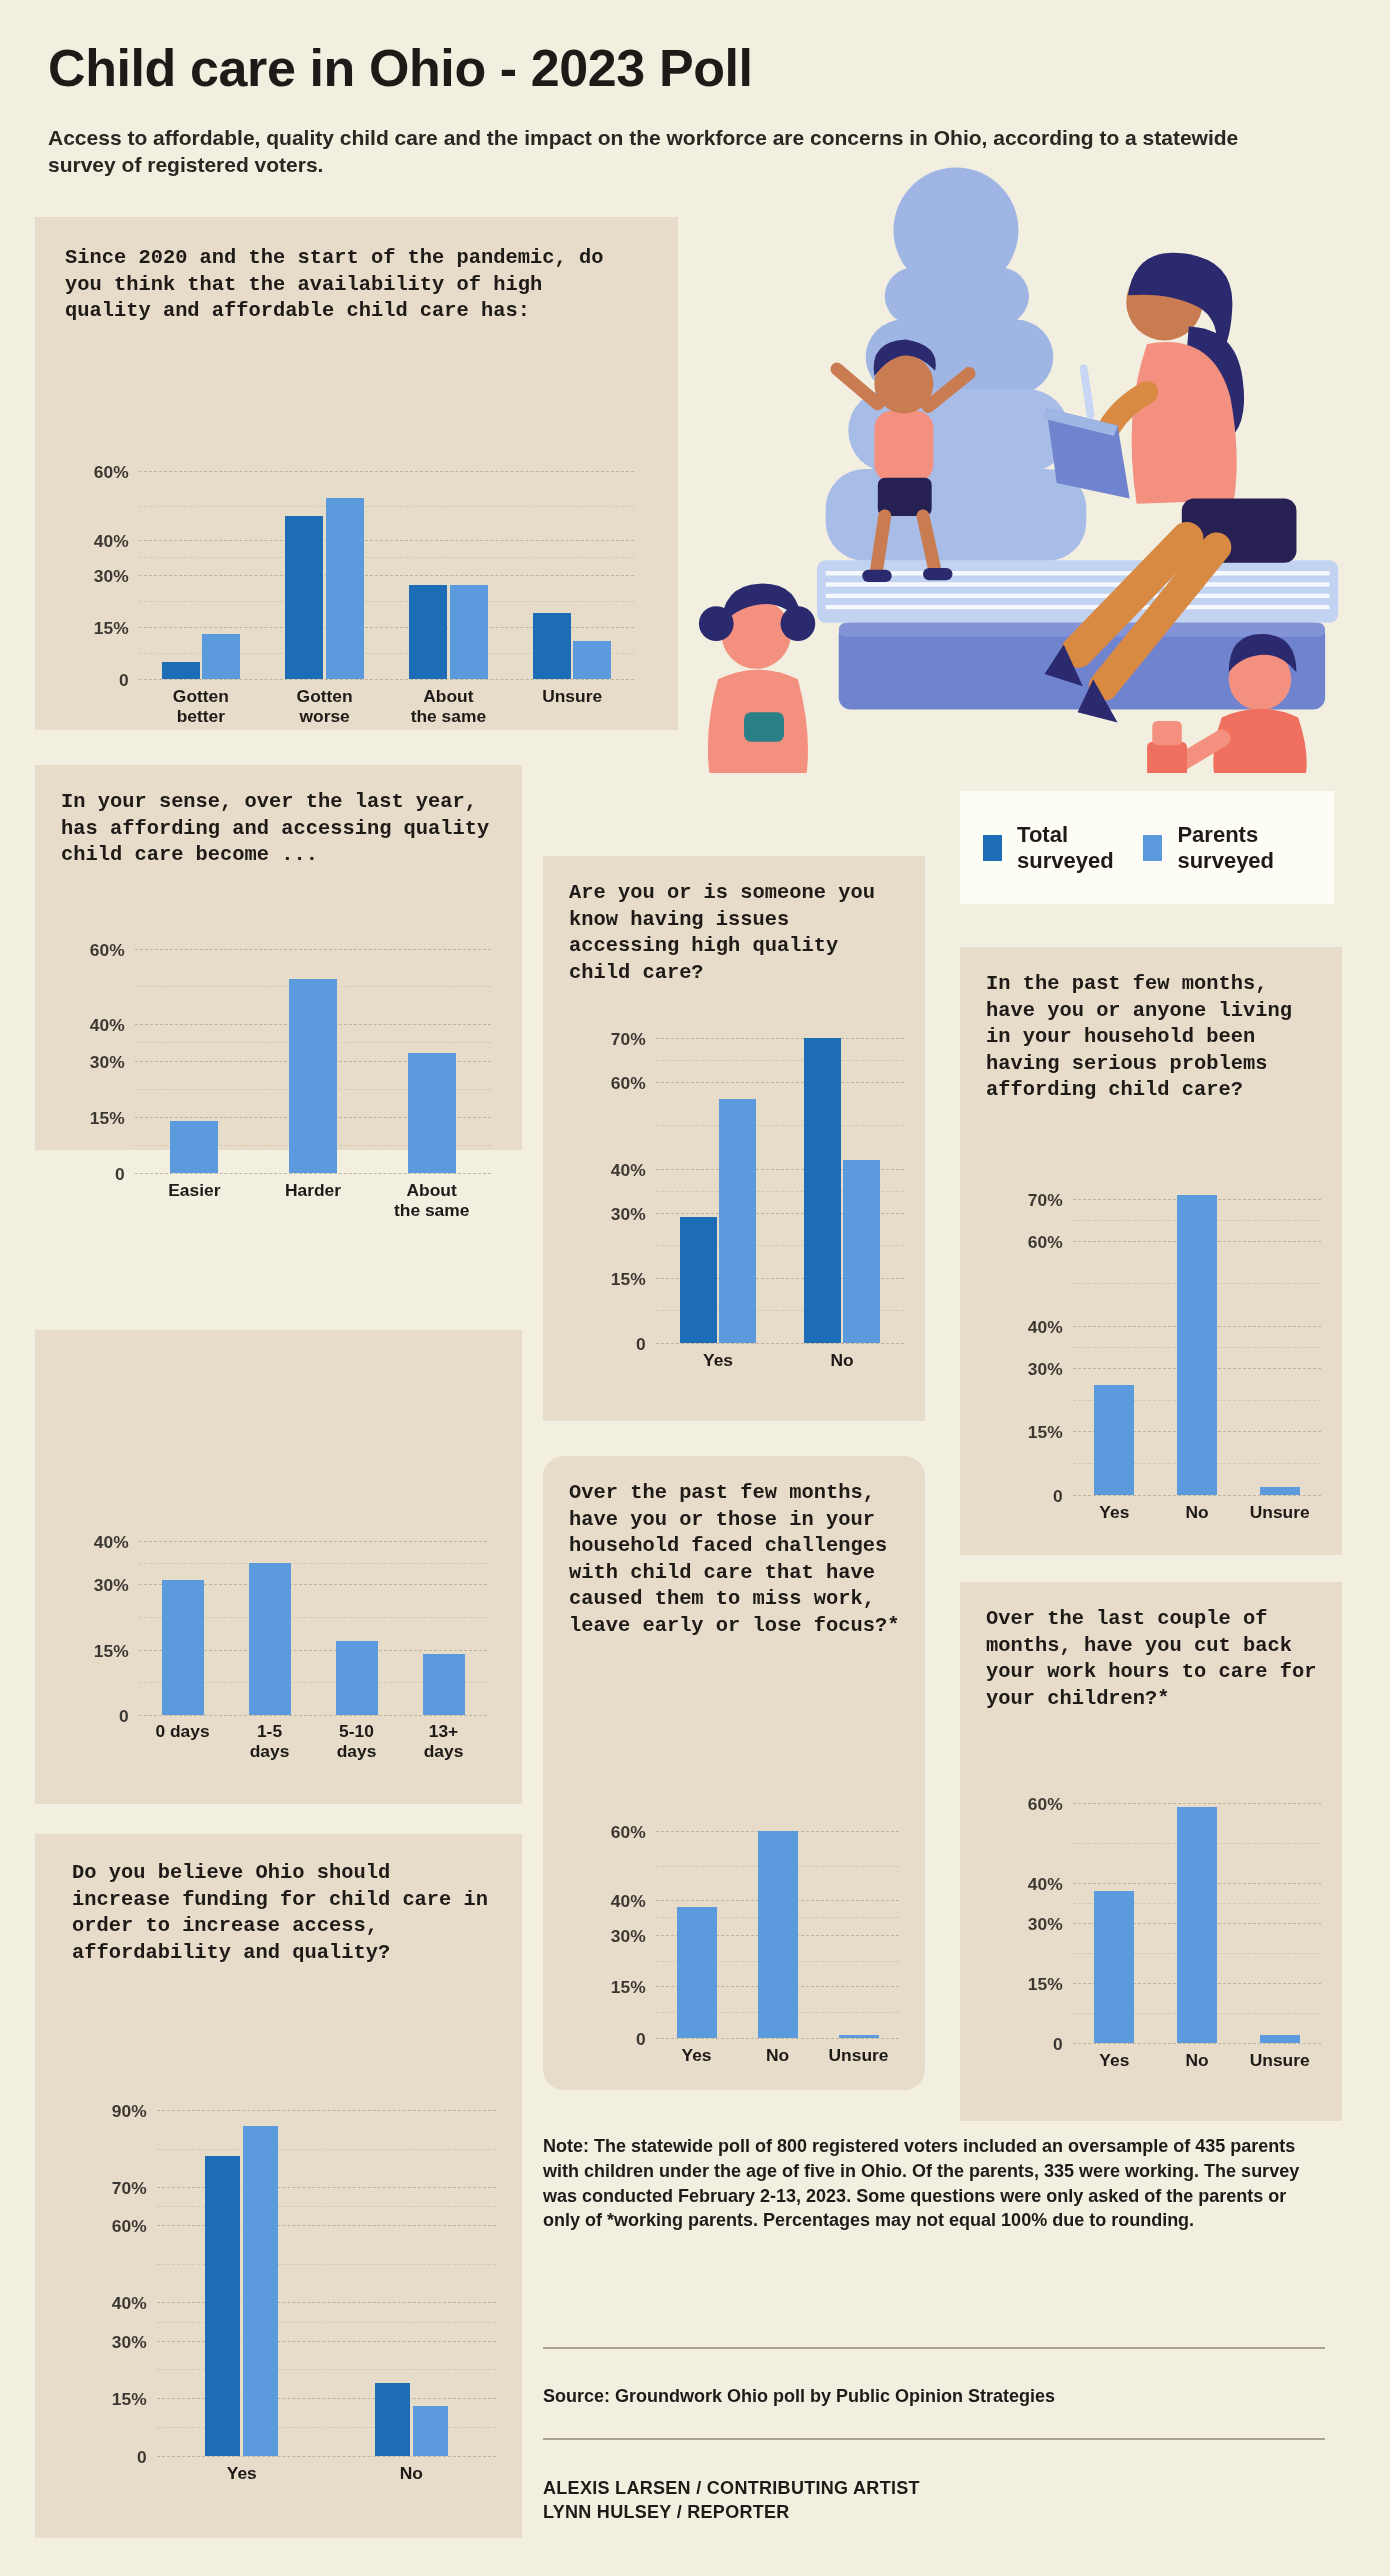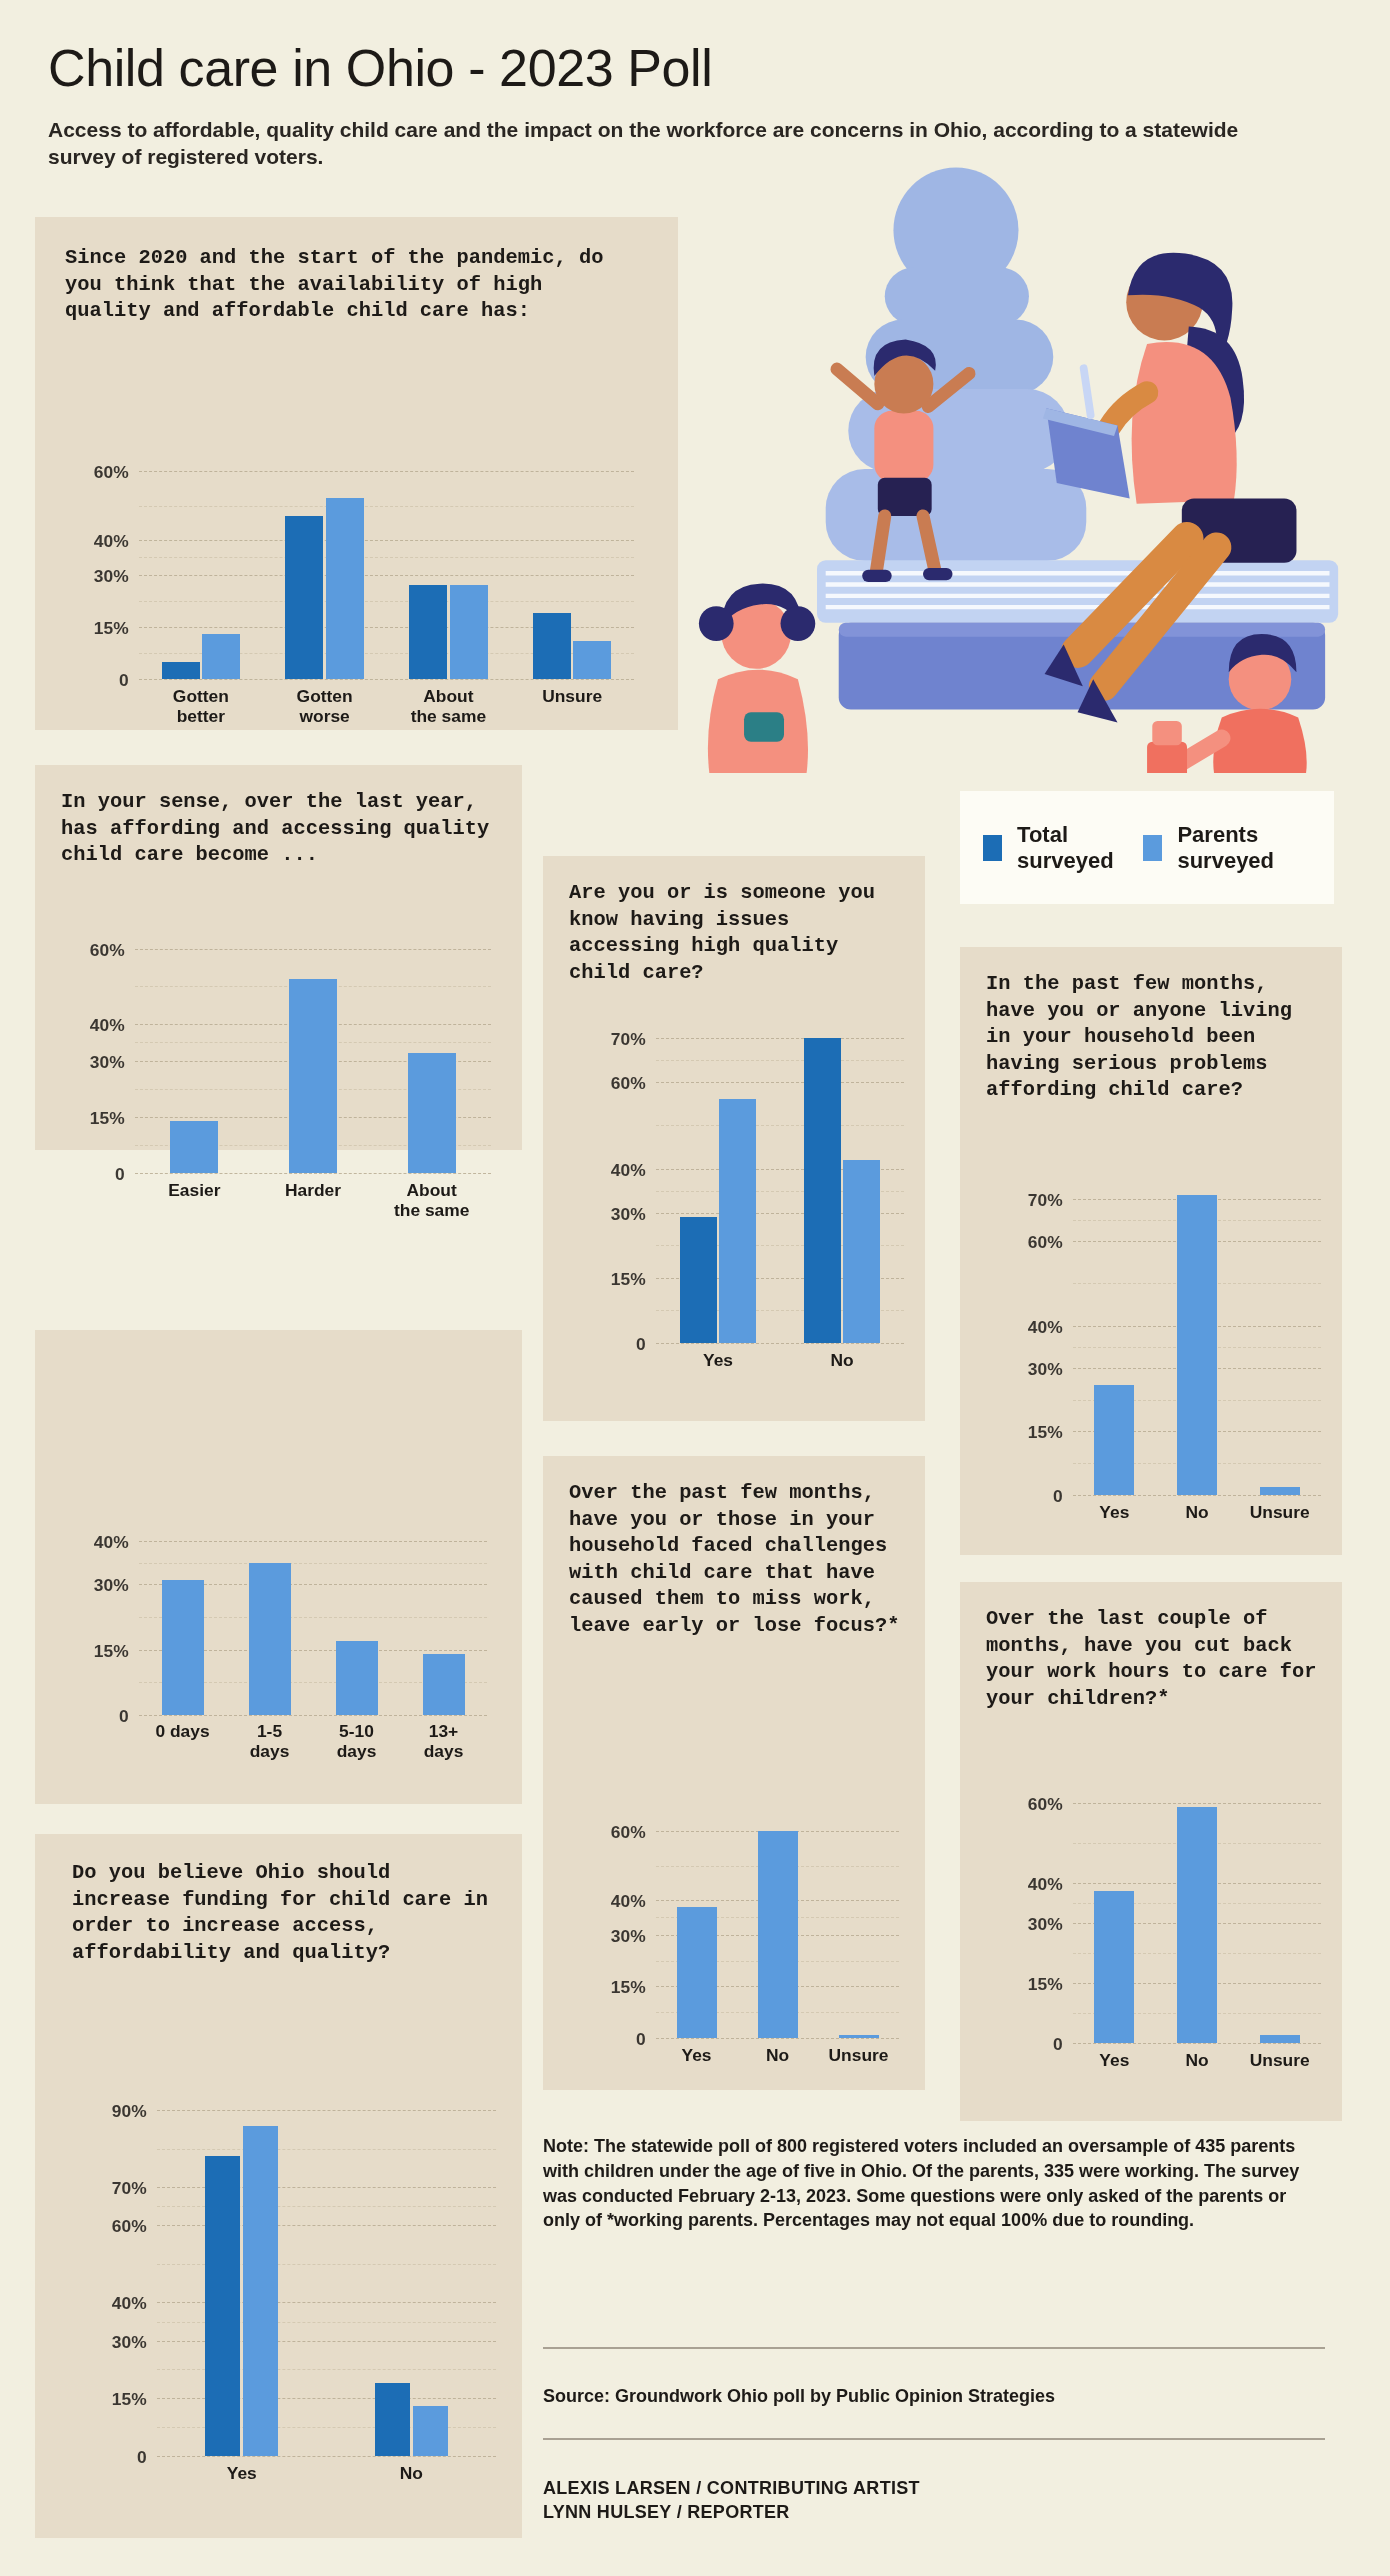--- a/index.html
+++ b/index.html
@@ -9,22 +9,22 @@
     font-family:"Liberation Sans",sans-serif;
     color:#231f20;
     position:relative;
     overflow:hidden;
   }
   .page{position:relative;width:1391px;height:2576px;}
 
   
   .hdr{position:absolute;left:48px;top:42px;width:1286px;}
   .title{
-    font-size:52px;font-weight:normal;letter-spacing:-0.4px;
-    line-height:1.02;margin:0 0 21px 0;color:#1d1a17;
+    font-size:52px;font-weight:bold;letter-spacing:-0.4px;
+    line-height:1.02;margin:0 0 29px 0;color:#1d1a17;
   }
   .deck{
     font-size:21px;font-weight:bold;line-height:1.30;
     margin:0;color:#2a2622;max-width:1243px;
   }
 
   
   .panel{
     position:absolute;background:#e6dcc9;
   }
@@ -416,21 +416,21 @@
           <span class="bar parents" style="width:37px;height:56.8%"></span>
         </div>
       </div>
       <div class="xlabs" style="top:329px;">
         <div class="xlab"><span style="white-space:pre-line">Yes</span></div>
         <div class="xlab"><span style="white-space:pre-line">No</span></div>
       </div>
     </div>
   </div>
 
-  <div class="panel" style="left:543px;top:1456px;width:382px;height:634px;">
+  <div class="panel" style="left:543px;top:1456px;width:382px;height:634px;border-radius:21px;">
     <div class="q" style="position:absolute;left:26px;top:24px;width:339px;">Over the past few months, have you or those in your household faced challenges with child care that have caused them to miss work, leave early or lose focus?*</div>
     <div class="chart" style="left:113px;top:365px;width:243px;height:217px;">
       <div class="gridwrap">
         <div class="grid" style="top:4.8%;">
             <span class="ylab">60%</span>
           </div>
         <div class="grid minor" style="top:20.6%;"></div>
         <div class="grid" style="top:36.5%;">
             <span class="ylab">40%</span>
           </div>

